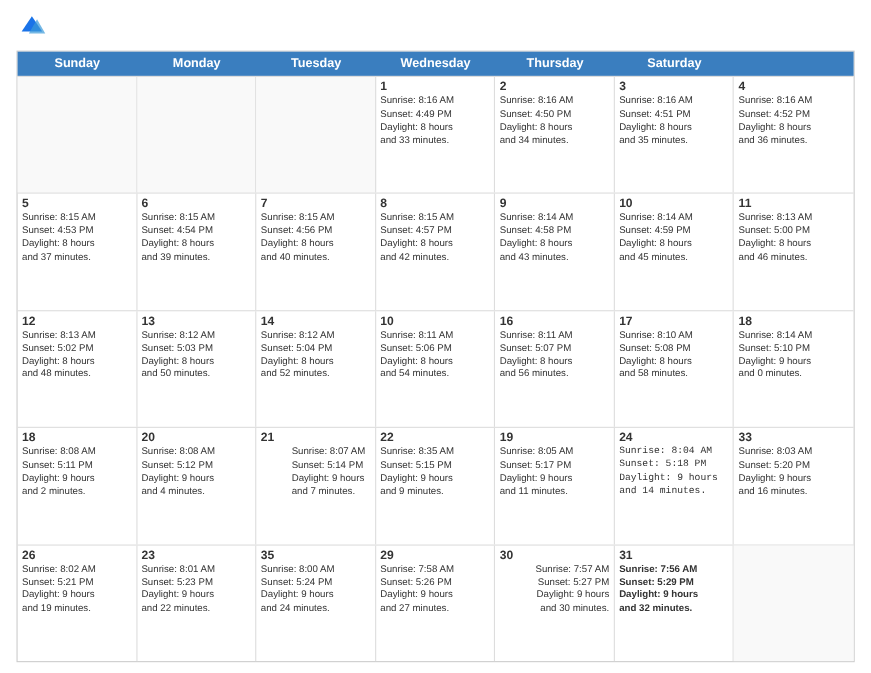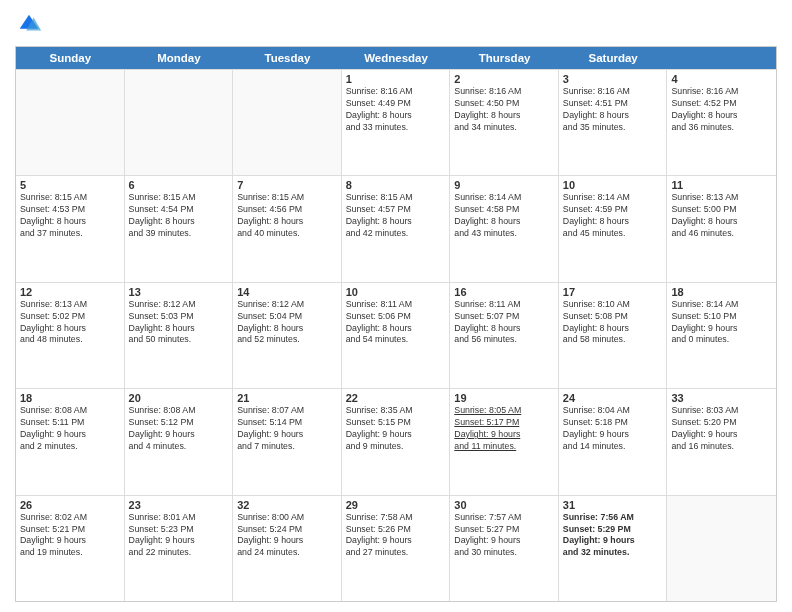--- a/index.html
+++ b/index.html
@@ -291,42 +291,42 @@
           </div>
           <div class="cal-cell">
             <span class="day-num">20</span>
             <div class="cell-text" style="white-space: pre-line;">Sunrise: 8:08 AM
 Sunset: 5:12 PM
 Daylight: 9 hours
 and 4 minutes.</div>
           </div>
           <div class="cal-cell">
             <span class="day-num">21</span>
-            <div class="cell-text" style="white-space: pre-line;">Sunrise: 8:07 AM
+            <div class="cell-text" style="white-space: pre-line; margin-left: 28px;">Sunrise: 8:07 AM
 Sunset: 5:14 PM
 Daylight: 9 hours
 and 7 minutes.</div>
           </div>
           <div class="cal-cell">
             <span class="day-num">22</span>
             <div class="cell-text" style="white-space: pre-line;">Sunrise: 8:35 AM
 Sunset: 5:15 PM
 Daylight: 9 hours
 and 9 minutes.</div>
           </div>
           <div class="cal-cell">
             <span class="day-num">19</span>
-            <div class="cell-text" style="white-space: pre-line; text-decoration: underline;">Sunrise: 8:05 AM
+            <div class="cell-text" style="white-space: pre-line;">Sunrise: 8:05 AM
 Sunset: 5:17 PM
 Daylight: 9 hours
 and 11 minutes.</div>
           </div>
           <div class="cal-cell">
             <span class="day-num">24</span>
-            <div class="cell-text" style="white-space: pre-line;">Sunrise: 8:04 AM
+            <div class="cell-text" style="white-space: pre-line; font-family: Liberation Mono, monospace;">Sunrise: 8:04 AM
 Sunset: 5:18 PM
 Daylight: 9 hours
 and 14 minutes.</div>
           </div>
           <div class="cal-cell">
             <span class="day-num">33</span>
             <div class="cell-text" style="white-space: pre-line;">Sunrise: 8:03 AM
 Sunset: 5:20 PM
 Daylight: 9 hours
 and 16 minutes.</div>
@@ -341,36 +341,36 @@
 and 19 minutes.</div>
           </div>
           <div class="cal-cell">
             <span class="day-num">23</span>
             <div class="cell-text" style="white-space: pre-line;">Sunrise: 8:01 AM
 Sunset: 5:23 PM
 Daylight: 9 hours
 and 22 minutes.</div>
           </div>
           <div class="cal-cell">
-            <span class="day-num">32</span>
+            <span class="day-num">35</span>
             <div class="cell-text" style="white-space: pre-line;">Sunrise: 8:00 AM
 Sunset: 5:24 PM
 Daylight: 9 hours
 and 24 minutes.</div>
           </div>
           <div class="cal-cell">
             <span class="day-num">29</span>
             <div class="cell-text" style="white-space: pre-line;">Sunrise: 7:58 AM
 Sunset: 5:26 PM
 Daylight: 9 hours
 and 27 minutes.</div>
           </div>
           <div class="cal-cell">
             <span class="day-num">30</span>
-            <div class="cell-text" style="white-space: pre-line;">Sunrise: 7:57 AM
+            <div class="cell-text" style="white-space: pre-line; text-align: right;">Sunrise: 7:57 AM
 Sunset: 5:27 PM
 Daylight: 9 hours
 and 30 minutes.</div>
           </div>
           <div class="cal-cell">
             <span class="day-num">31</span>
             <div class="cell-text" style="white-space: pre-line; font-weight: bold;">Sunrise: 7:56 AM
 Sunset: 5:29 PM
 Daylight: 9 hours
 and 32 minutes.</div>

